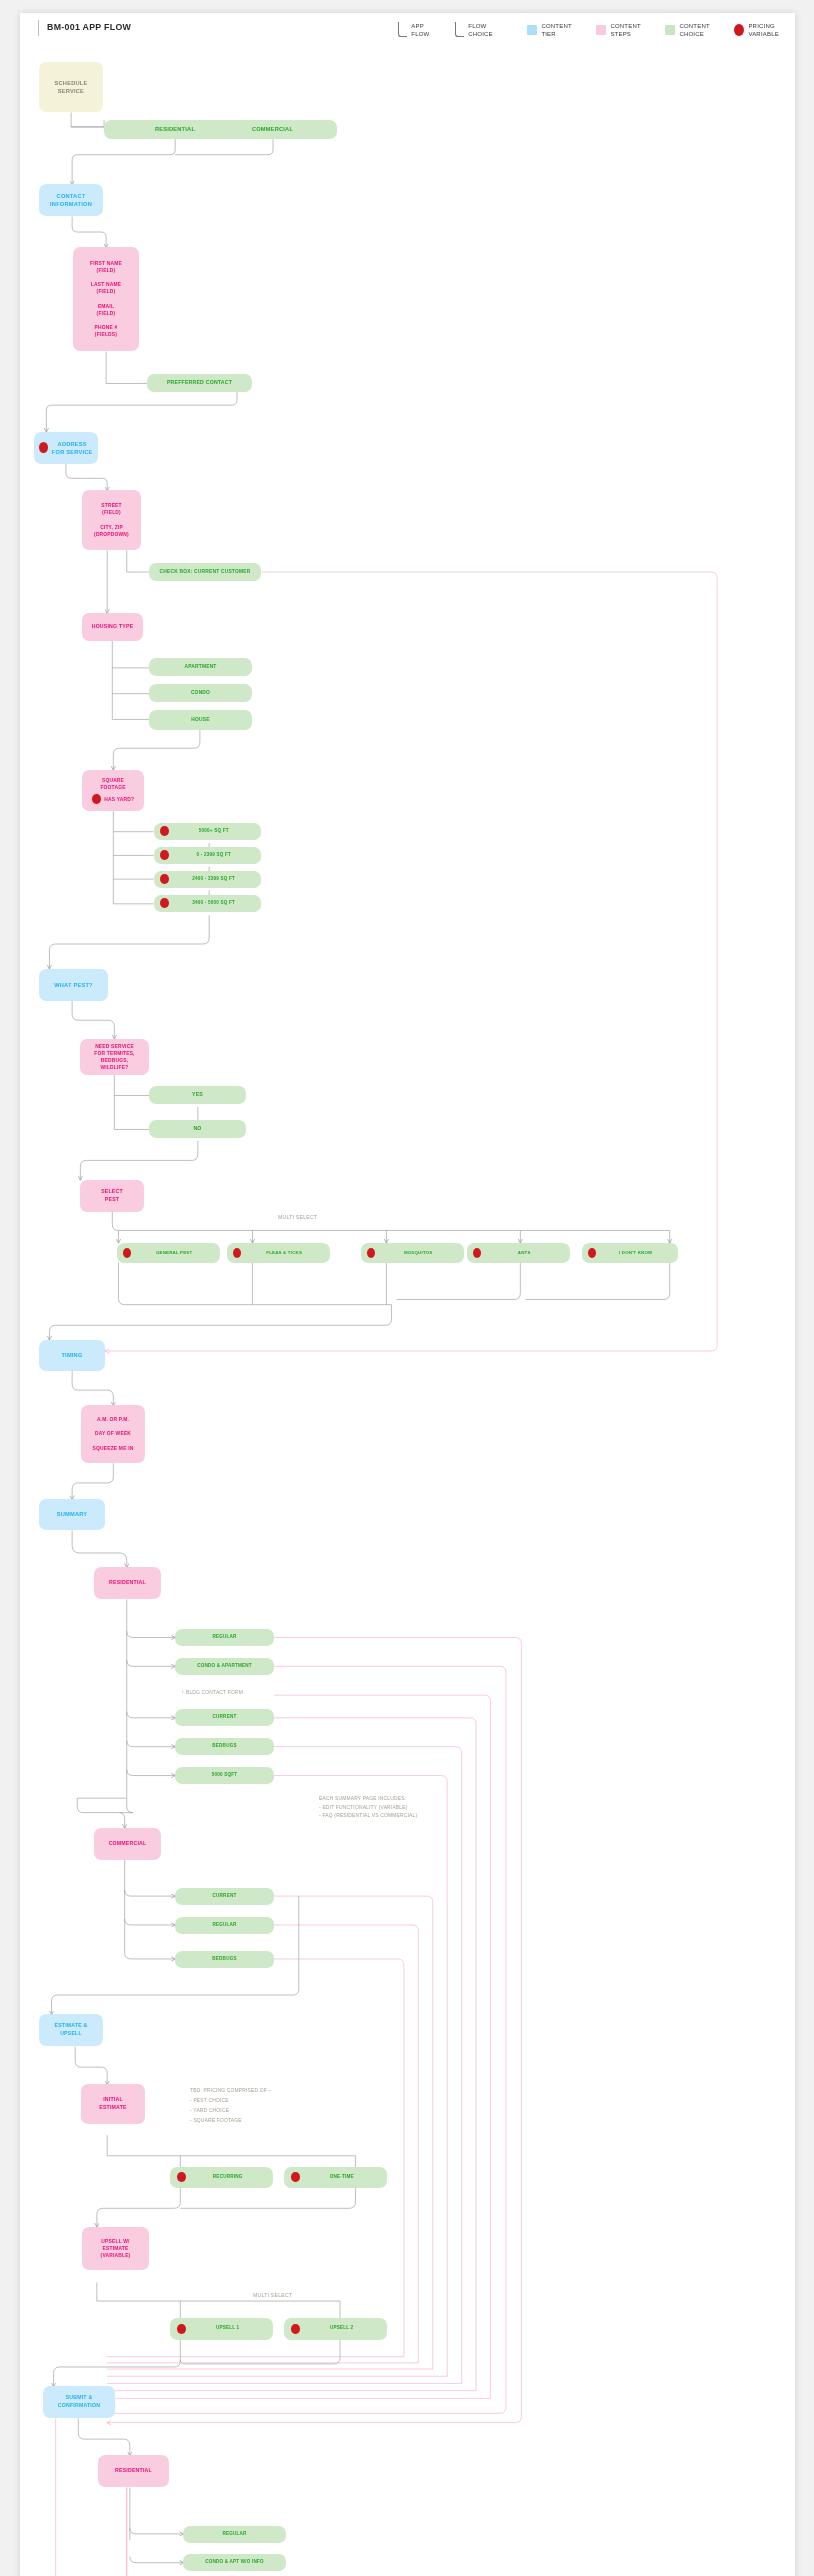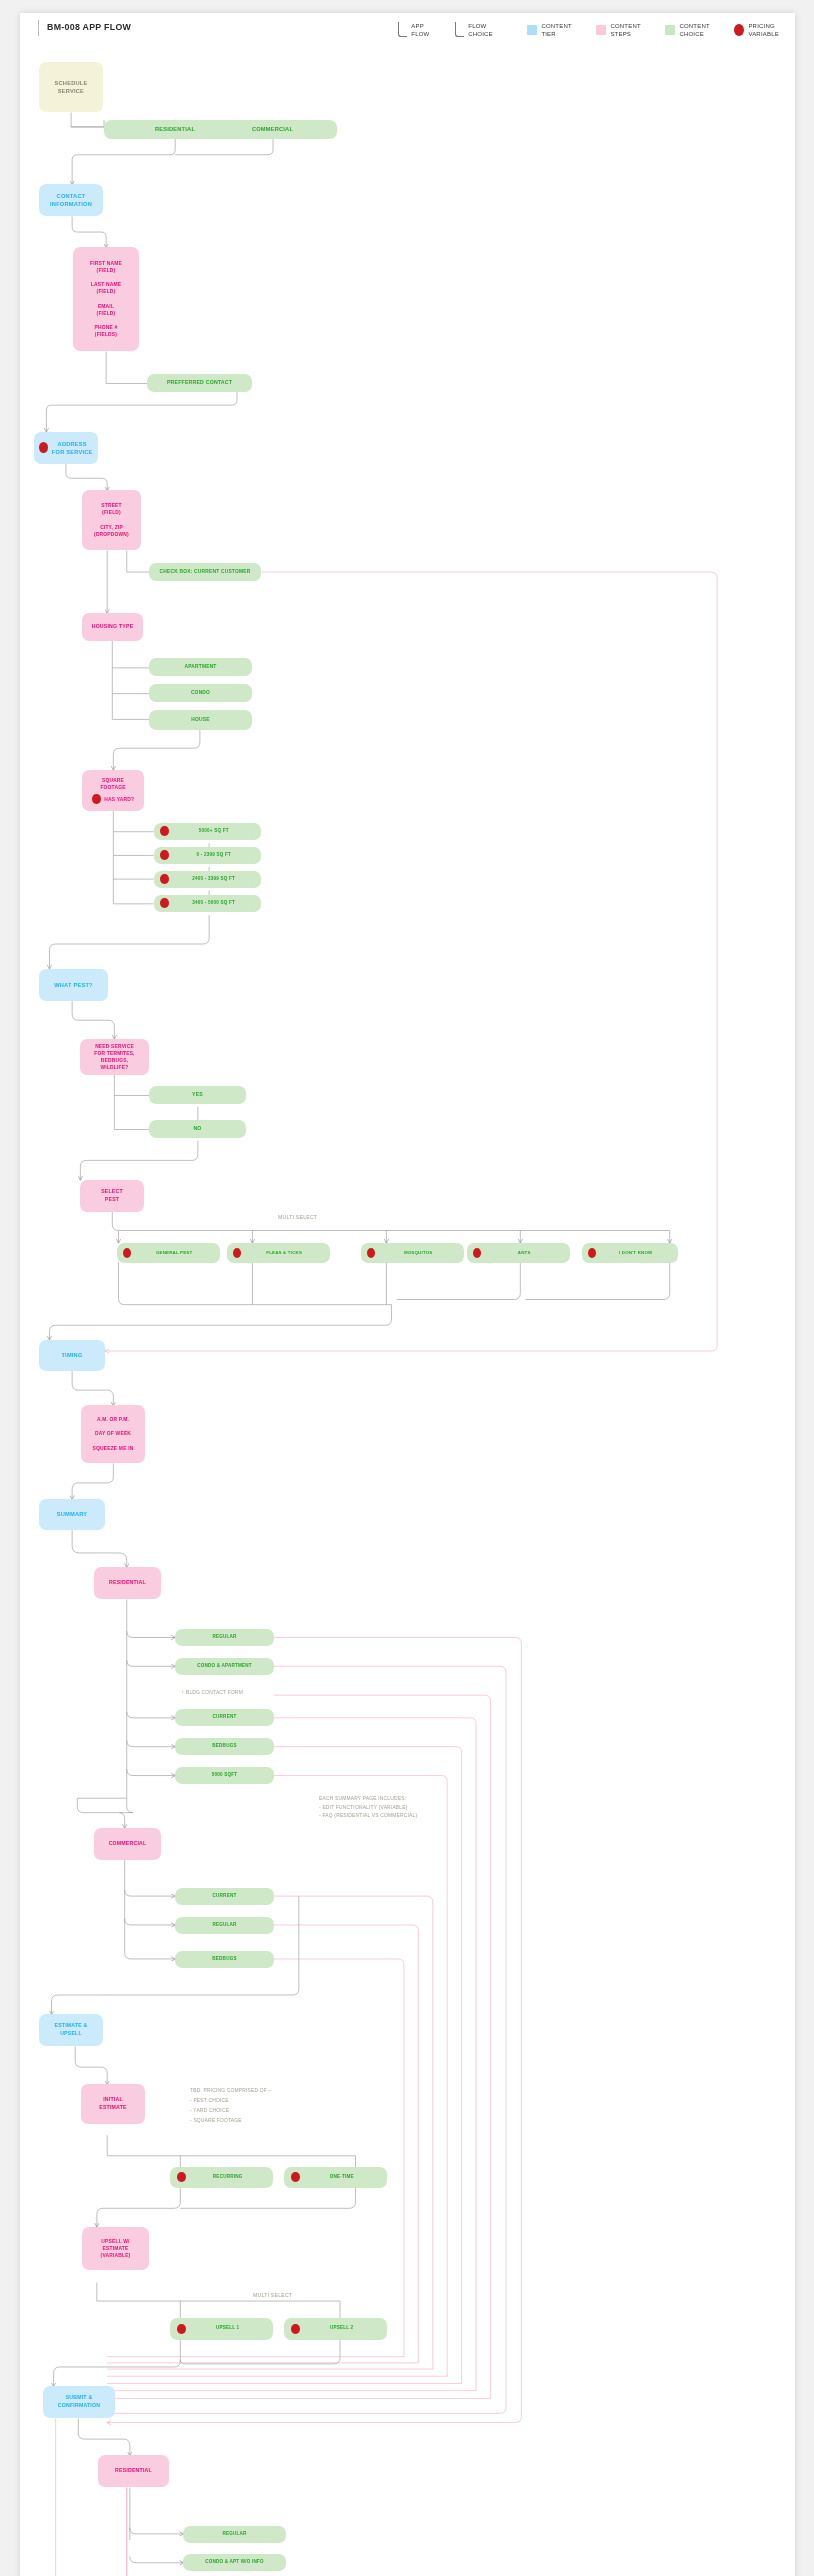--- a/index.html
+++ b/index.html
@@ -177,21 +177,21 @@
       <path d="M108,4694 L108,5310 Q108,5322 120,5322 L232,5322 Q244,5322 244,5334 L244,5356" marker-end="url(#ahp)"></path>
       <path d="M246,5300 Q246,5312 234,5312 L120,5312"></path>
       <path d="M244,5418 L244,5546"></path>
       <path d="M244,5470 Q244,5482 256,5482 L356,5482" marker-end="url(#ahp)"></path>
       <path d="M244,5524 Q244,5536 256,5536 L356,5536" marker-end="url(#ahp)"></path>
       <path d="M244,5546 Q244,5558 256,5558 L356,5558" marker-end="url(#ahp)"></path>
     </g>
   </svg>
 
   <div id="hdr-rule"></div>
-  <div id="title">BM-008 APP FLOW</div>
+  <div id="title">BM-001 APP FLOW</div>
 
   <div class="lg" style="left:398px;">
     <div class="corner"></div>
     <div class="txt">APP<br>FLOW</div>
   </div>
   <div class="lg" style="left:455px;">
     <div class="corner"></div>
     <div class="txt">FLOW<br>CHOICE</div>
   </div>
   <div class="lg" style="left:527px;">

